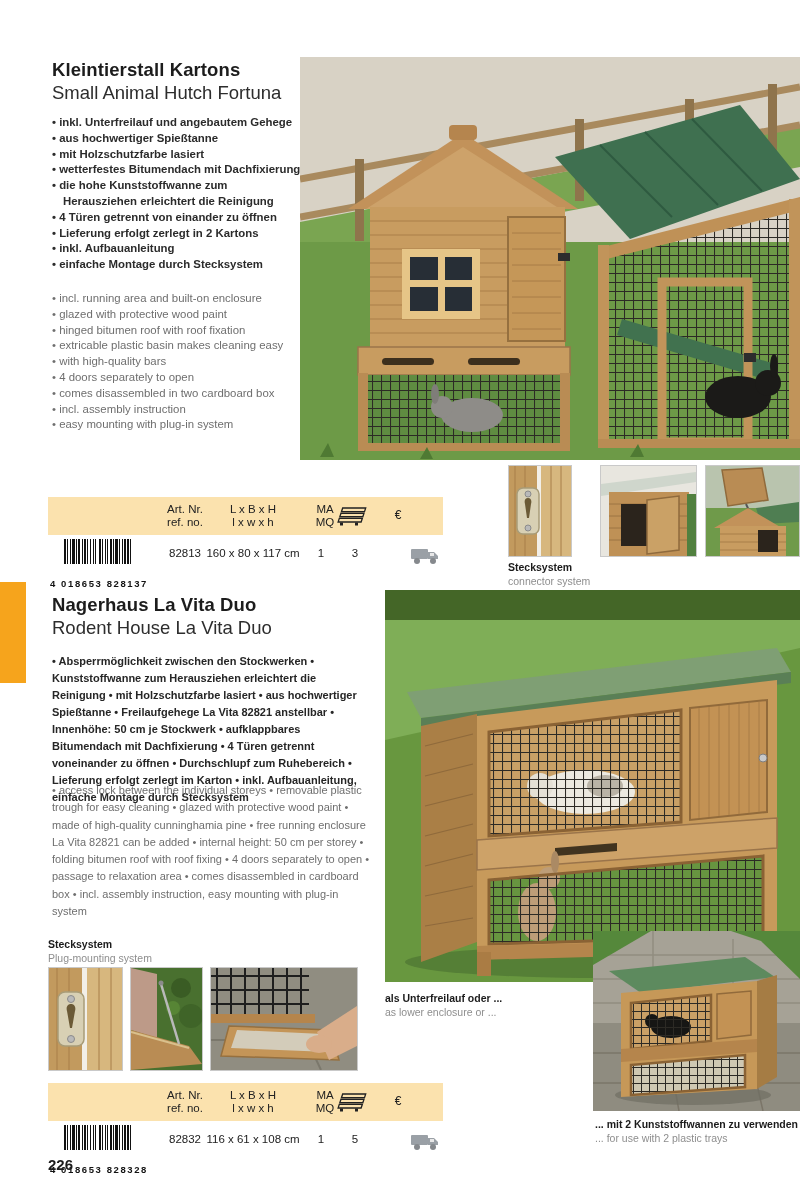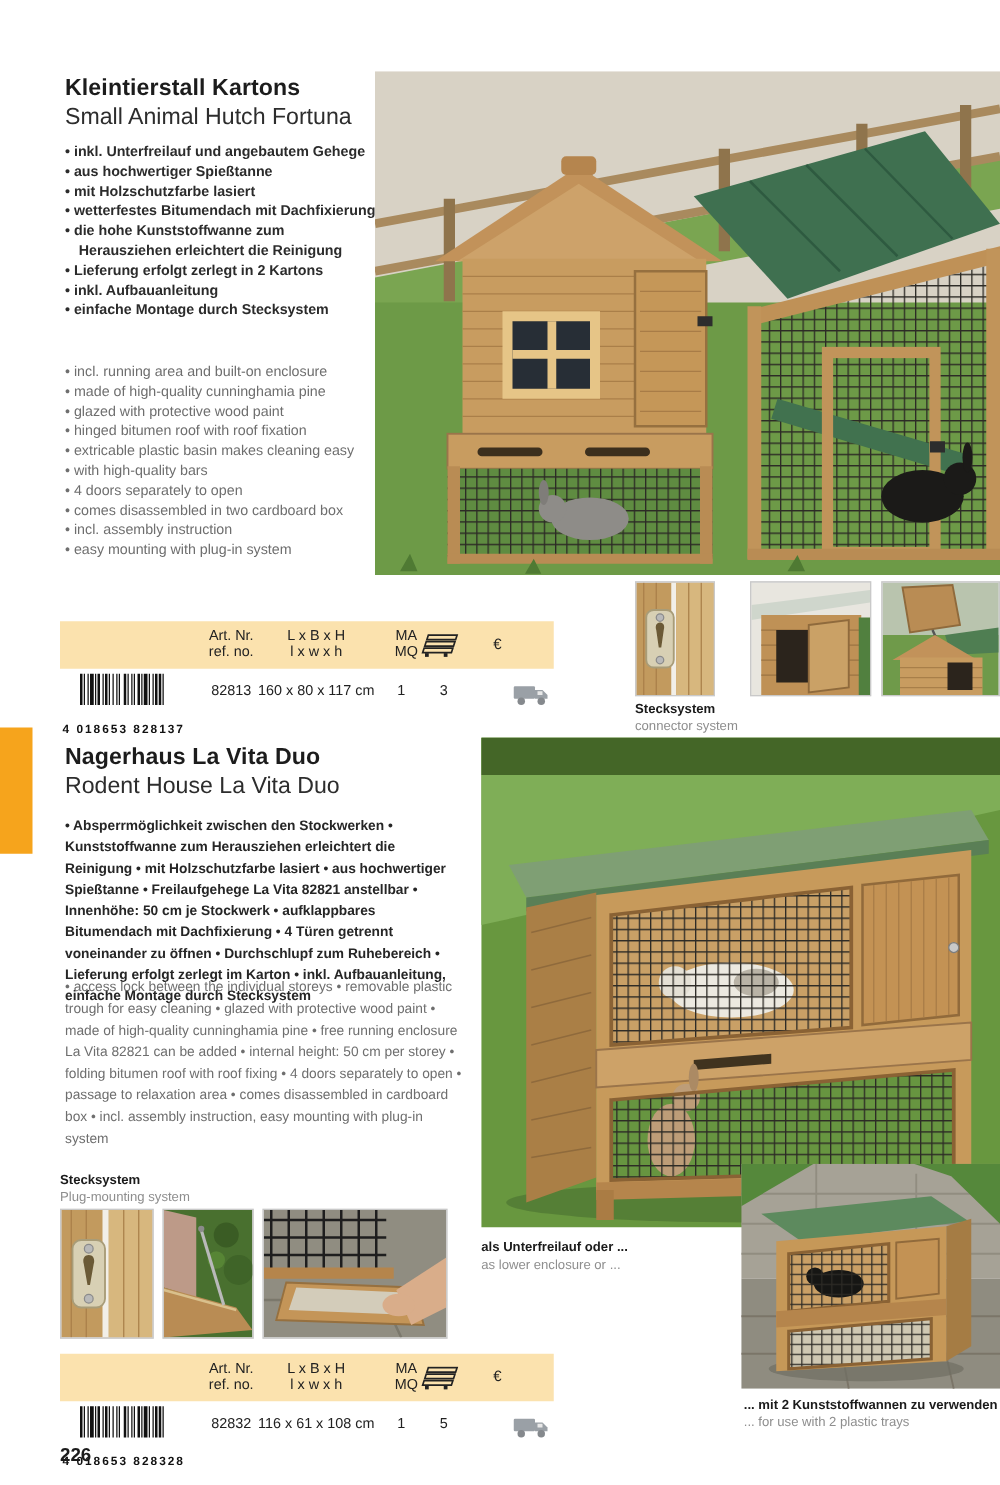--- a/index.html
+++ b/index.html
@@ -59,28 +59,28 @@
     <h1 class="t-de">Kleintierstall Kartons</h1>
     <h2 class="t-en">Small Animal Hutch Fortuna</h2>
   </div>
 
   <ul class="blist de abs" style="left:52px;top:115px;width:252px;">
     <li>inkl. Unterfreilauf und angebautem Gehege</li>
     <li>aus hochwertiger Spießtanne</li>
     <li>mit Holzschutzfarbe lasiert</li>
     <li>wetterfestes Bitumendach mit Dachfixierung</li>
     <li>die hohe Kunststoffwanne zum Herausziehen erleichtert die Reinigung</li>
+    <li>4 Türen getrennt von einander zu öffnen</li>
     <li>Lieferung erfolgt zerlegt in 2 Kartons</li>
     <li>inkl. Aufbauanleitung</li>
     <li>einfache Montage durch Stecksystem</li>
   </ul>
 
   <ul class="blist en abs" style="left:52px;top:291px;width:252px;">
     <li>incl. running area and built-on enclosure</li>
-    <li>made of high-quality cunninghamia pine</li>
     <li>glazed with protective wood paint</li>
     <li>hinged bitumen roof with roof fixation</li>
     <li>extricable plastic basin makes cleaning easy</li>
     <li>with high-quality bars</li>
     <li>4 doors separately to open</li>
     <li>comes disassembled in two cardboard box</li>
     <li>incl. assembly instruction</li>
     <li>easy mounting with plug-in system</li>
   </ul>
 

